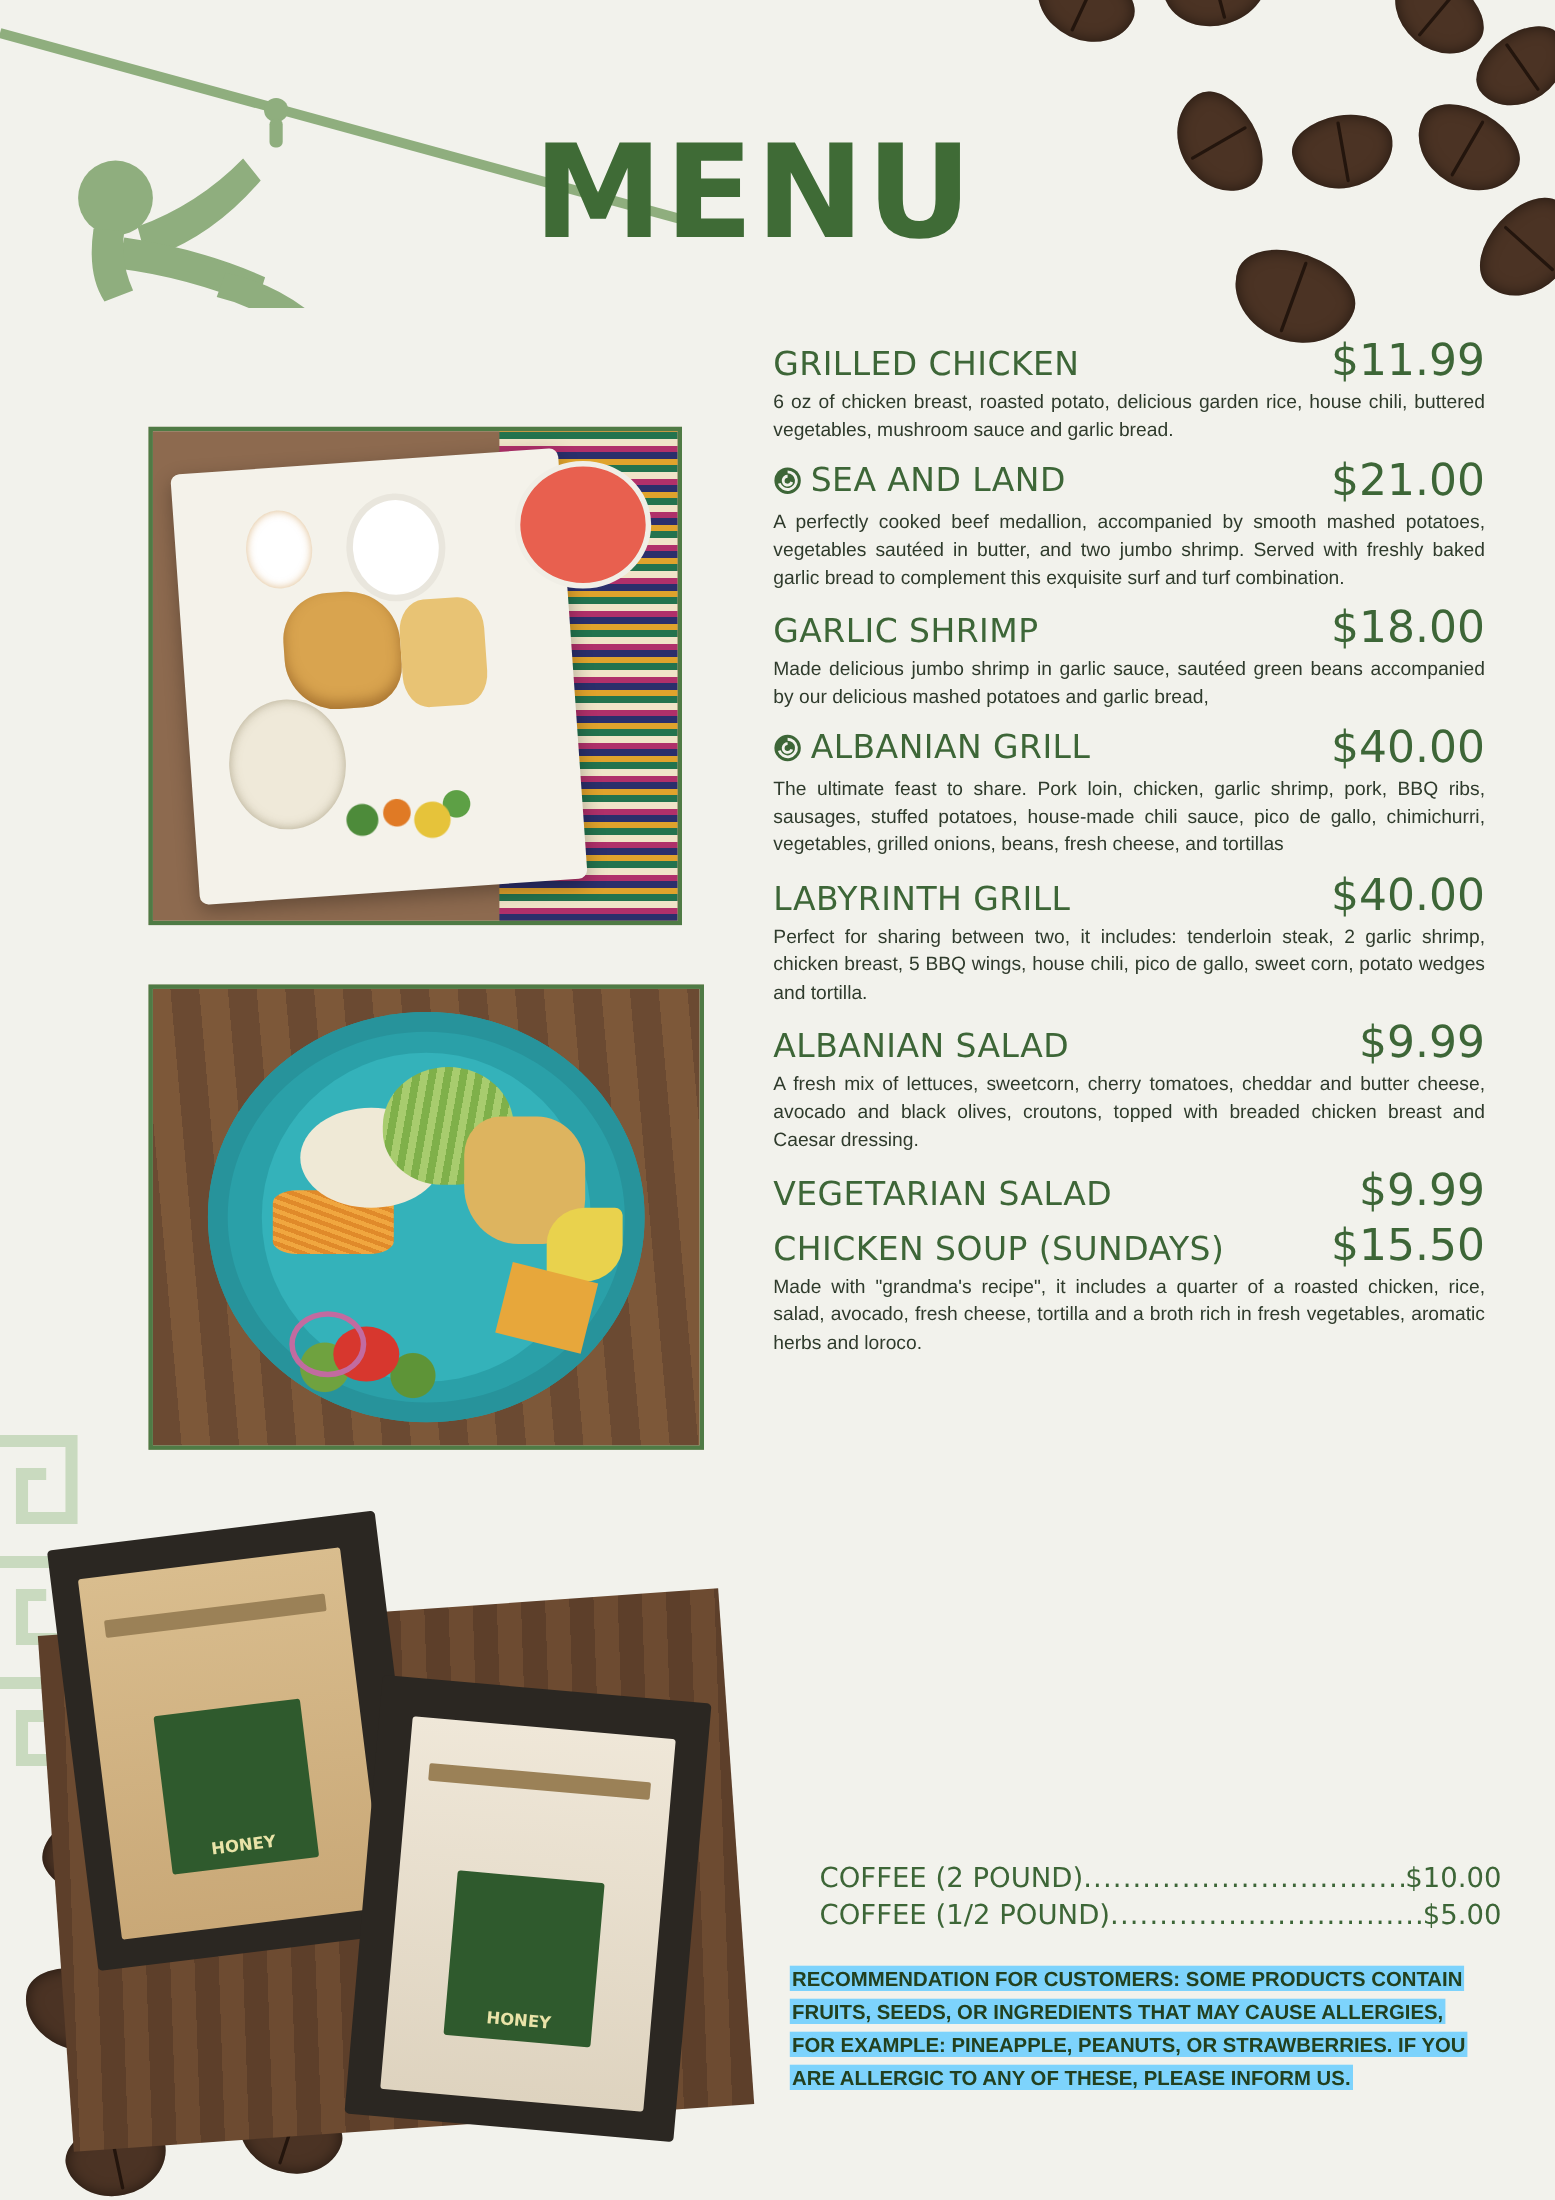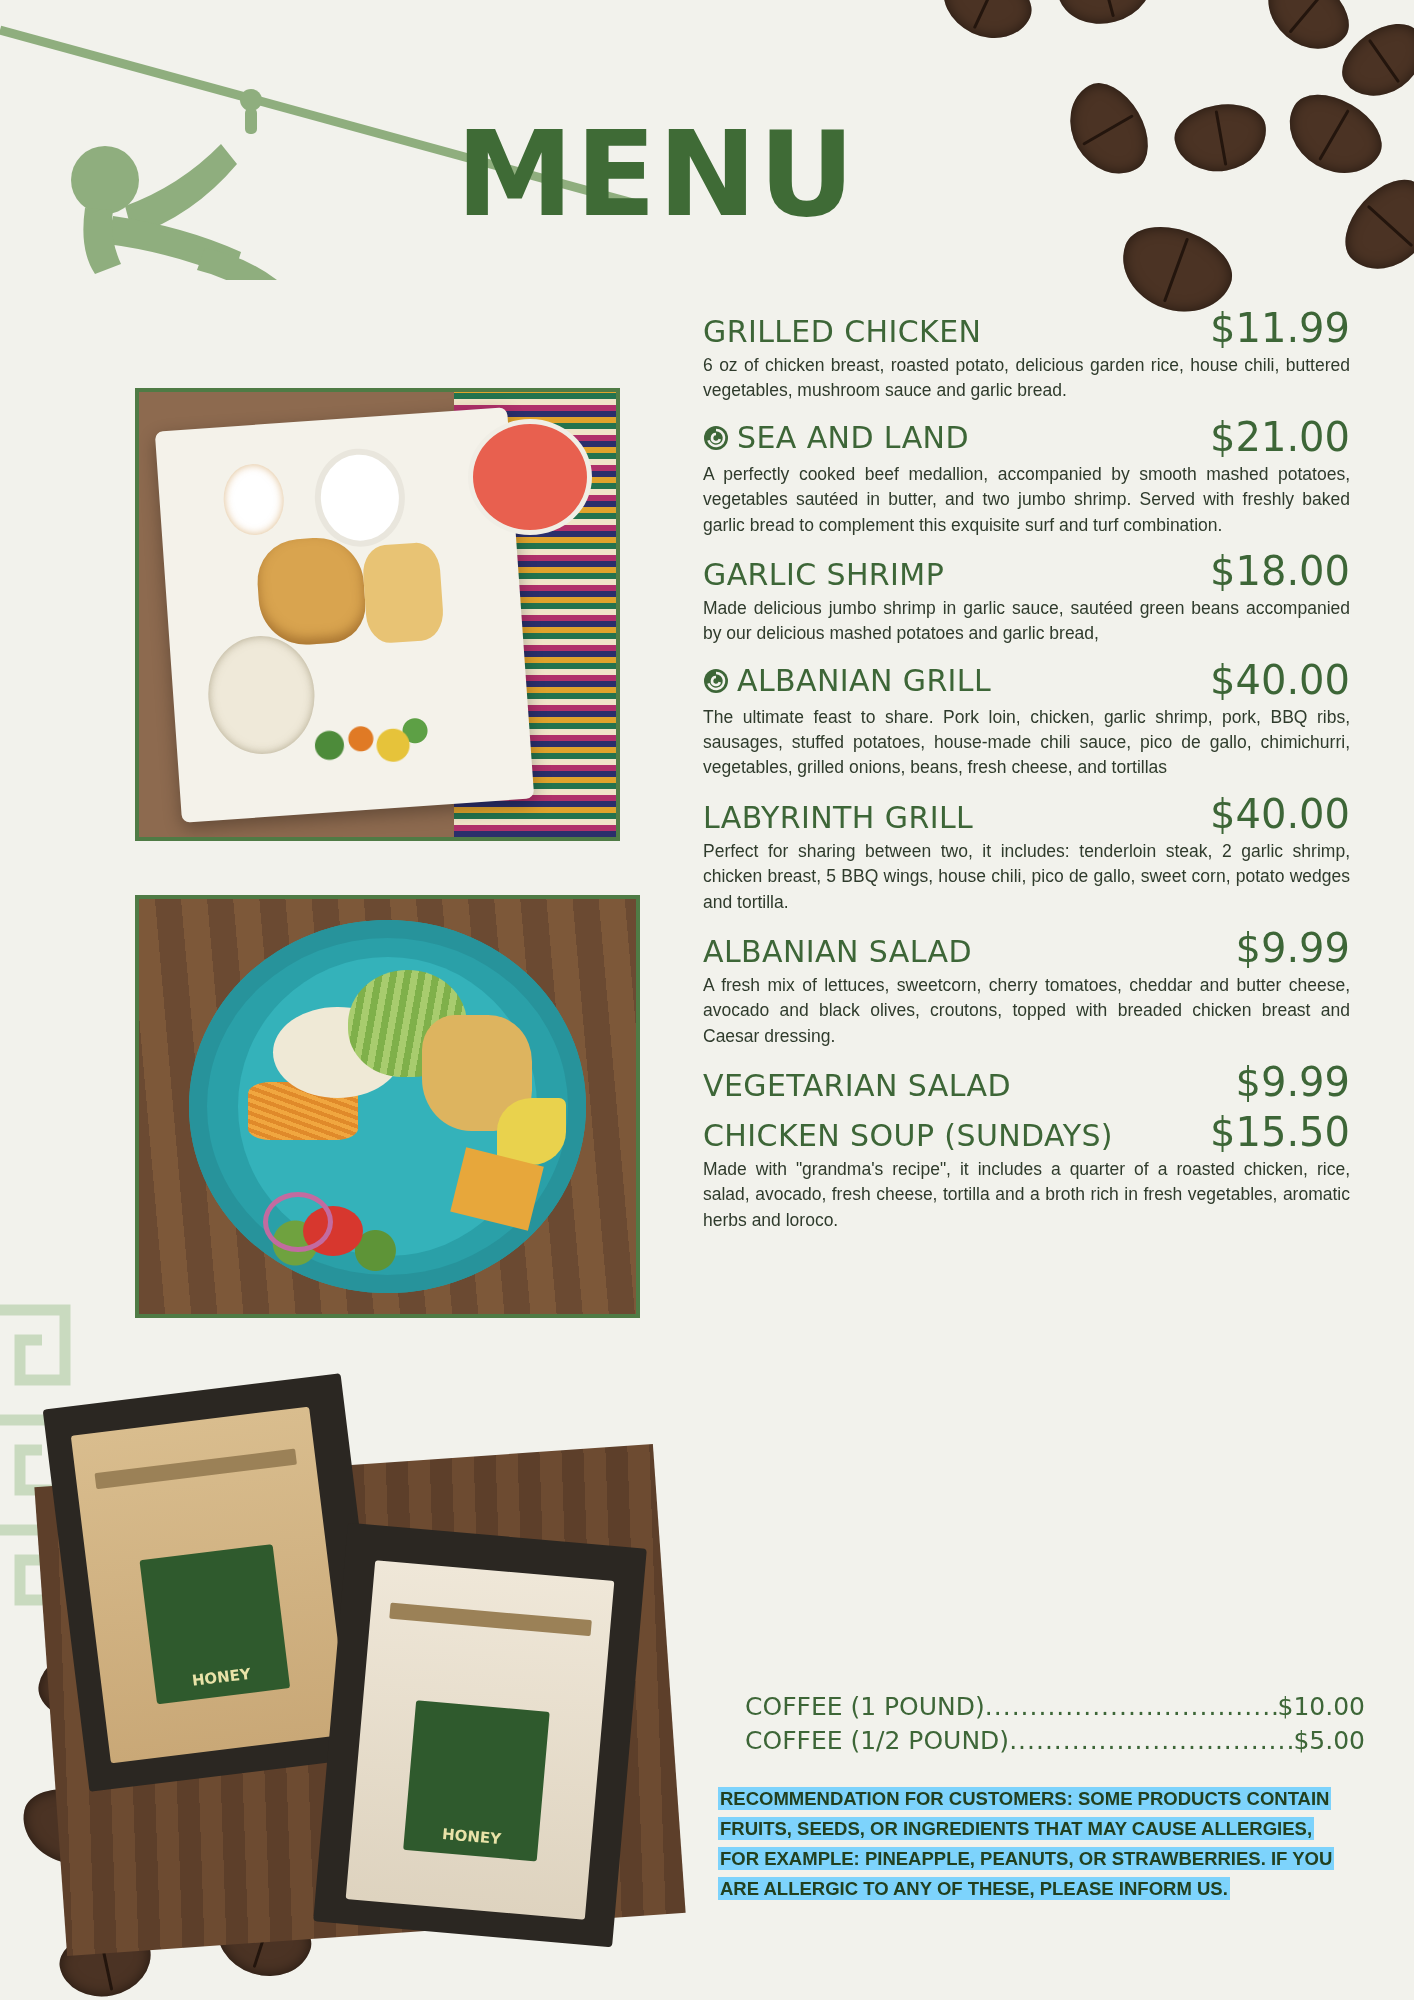--- a/index.html
+++ b/index.html
@@ -60,21 +60,21 @@
     left: -10px;
     top: 1290px;
     width: 120px;
     height: 370px;
     opacity: .55;
   }
 
   
   .menu-title {
     position: absolute;
-    left: 456px;
+    left: 485px;
     top: 115px;
     font-size: 118px;
     letter-spacing: 2px;
     font-weight: 700;
     color: #3f6b36;
     font-family: "DejaVu Sans", sans-serif;
     line-height: 1;
   }
 
   
@@ -506,21 +506,21 @@
         <div class="item-name">CHICKEN SOUP (SUNDAYS)</div>
       </div>
       <div class="item-price">$15.50</div>
     </div>
     <div class="item-desc">Made with "grandma's recipe", it includes a quarter of a roasted chicken, rice, salad, avocado, fresh cheese, tortilla and a broth rich in fresh vegetables, aromatic herbs and loroco.</div>
   </div>
 </div>
 
 <div class="coffee-lines">
   <div class="coffee-row">
-    <span class="coffee-lbl">COFFEE (1 POUND)</span>
+    <span class="coffee-lbl">COFFEE (2 POUND)</span>
     <span class="coffee-dots">.................................................</span>
     <span class="coffee-val">$10.00</span>
   </div>
   <div class="coffee-row">
     <span class="coffee-lbl">COFFEE (1/2 POUND)</span>
     <span class="coffee-dots">.................................................</span>
     <span class="coffee-val">$5.00</span>
   </div>
 </div>
 

